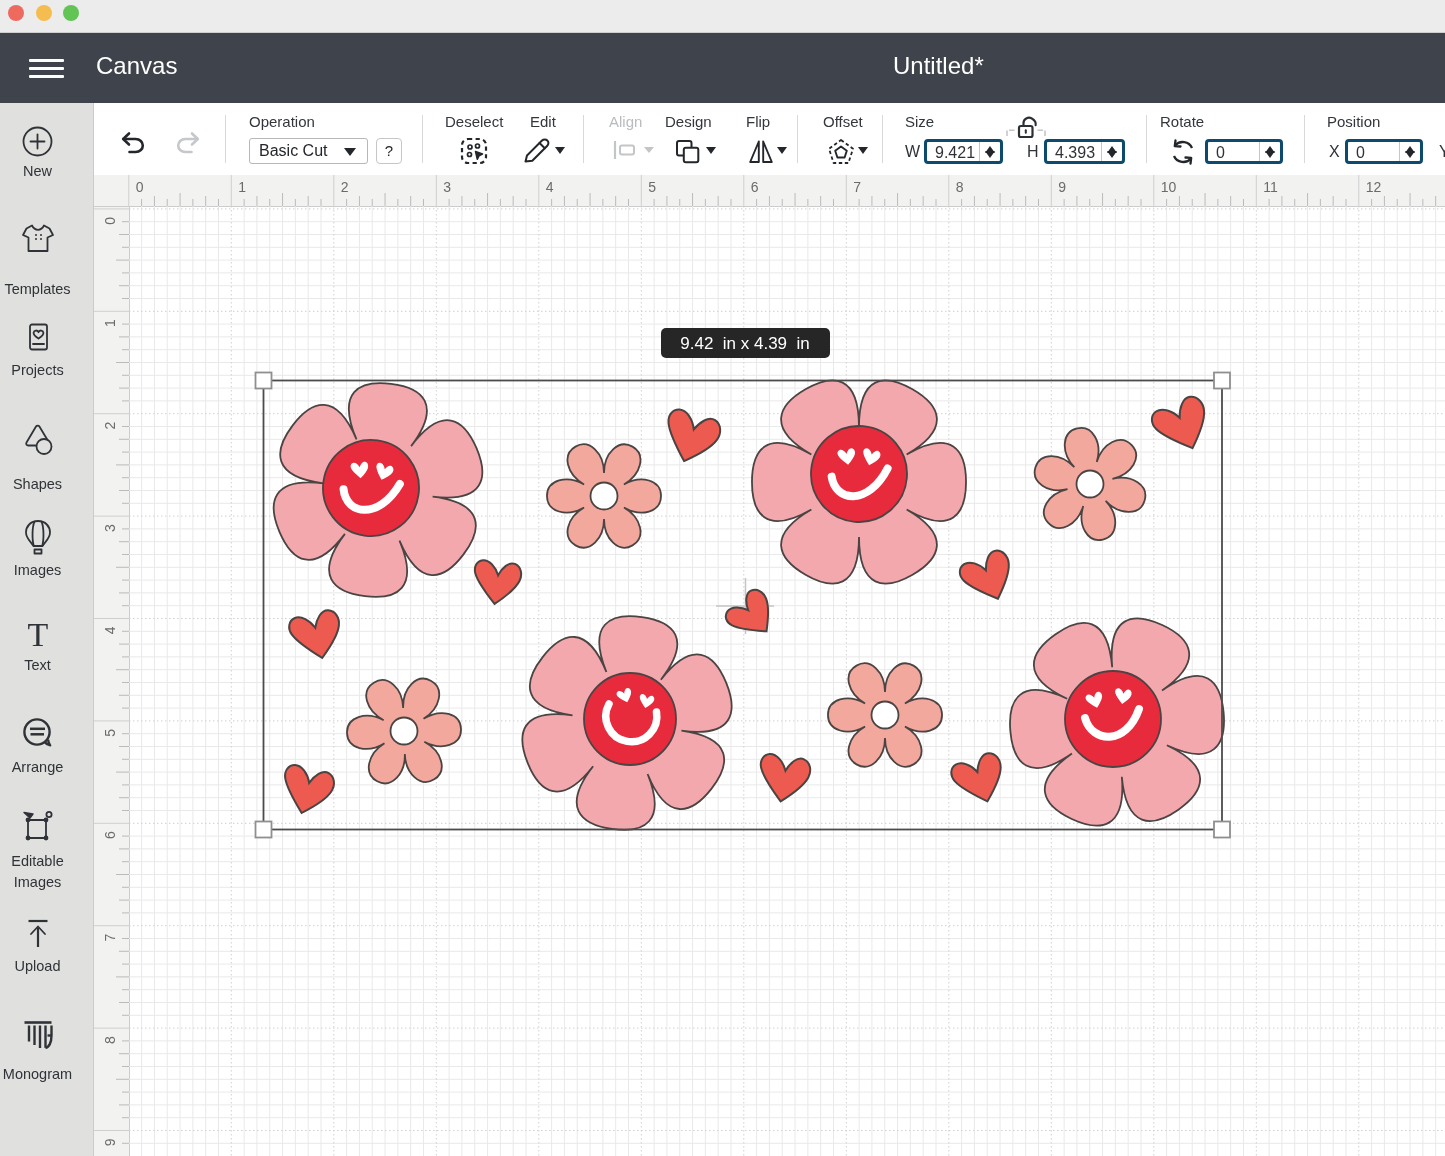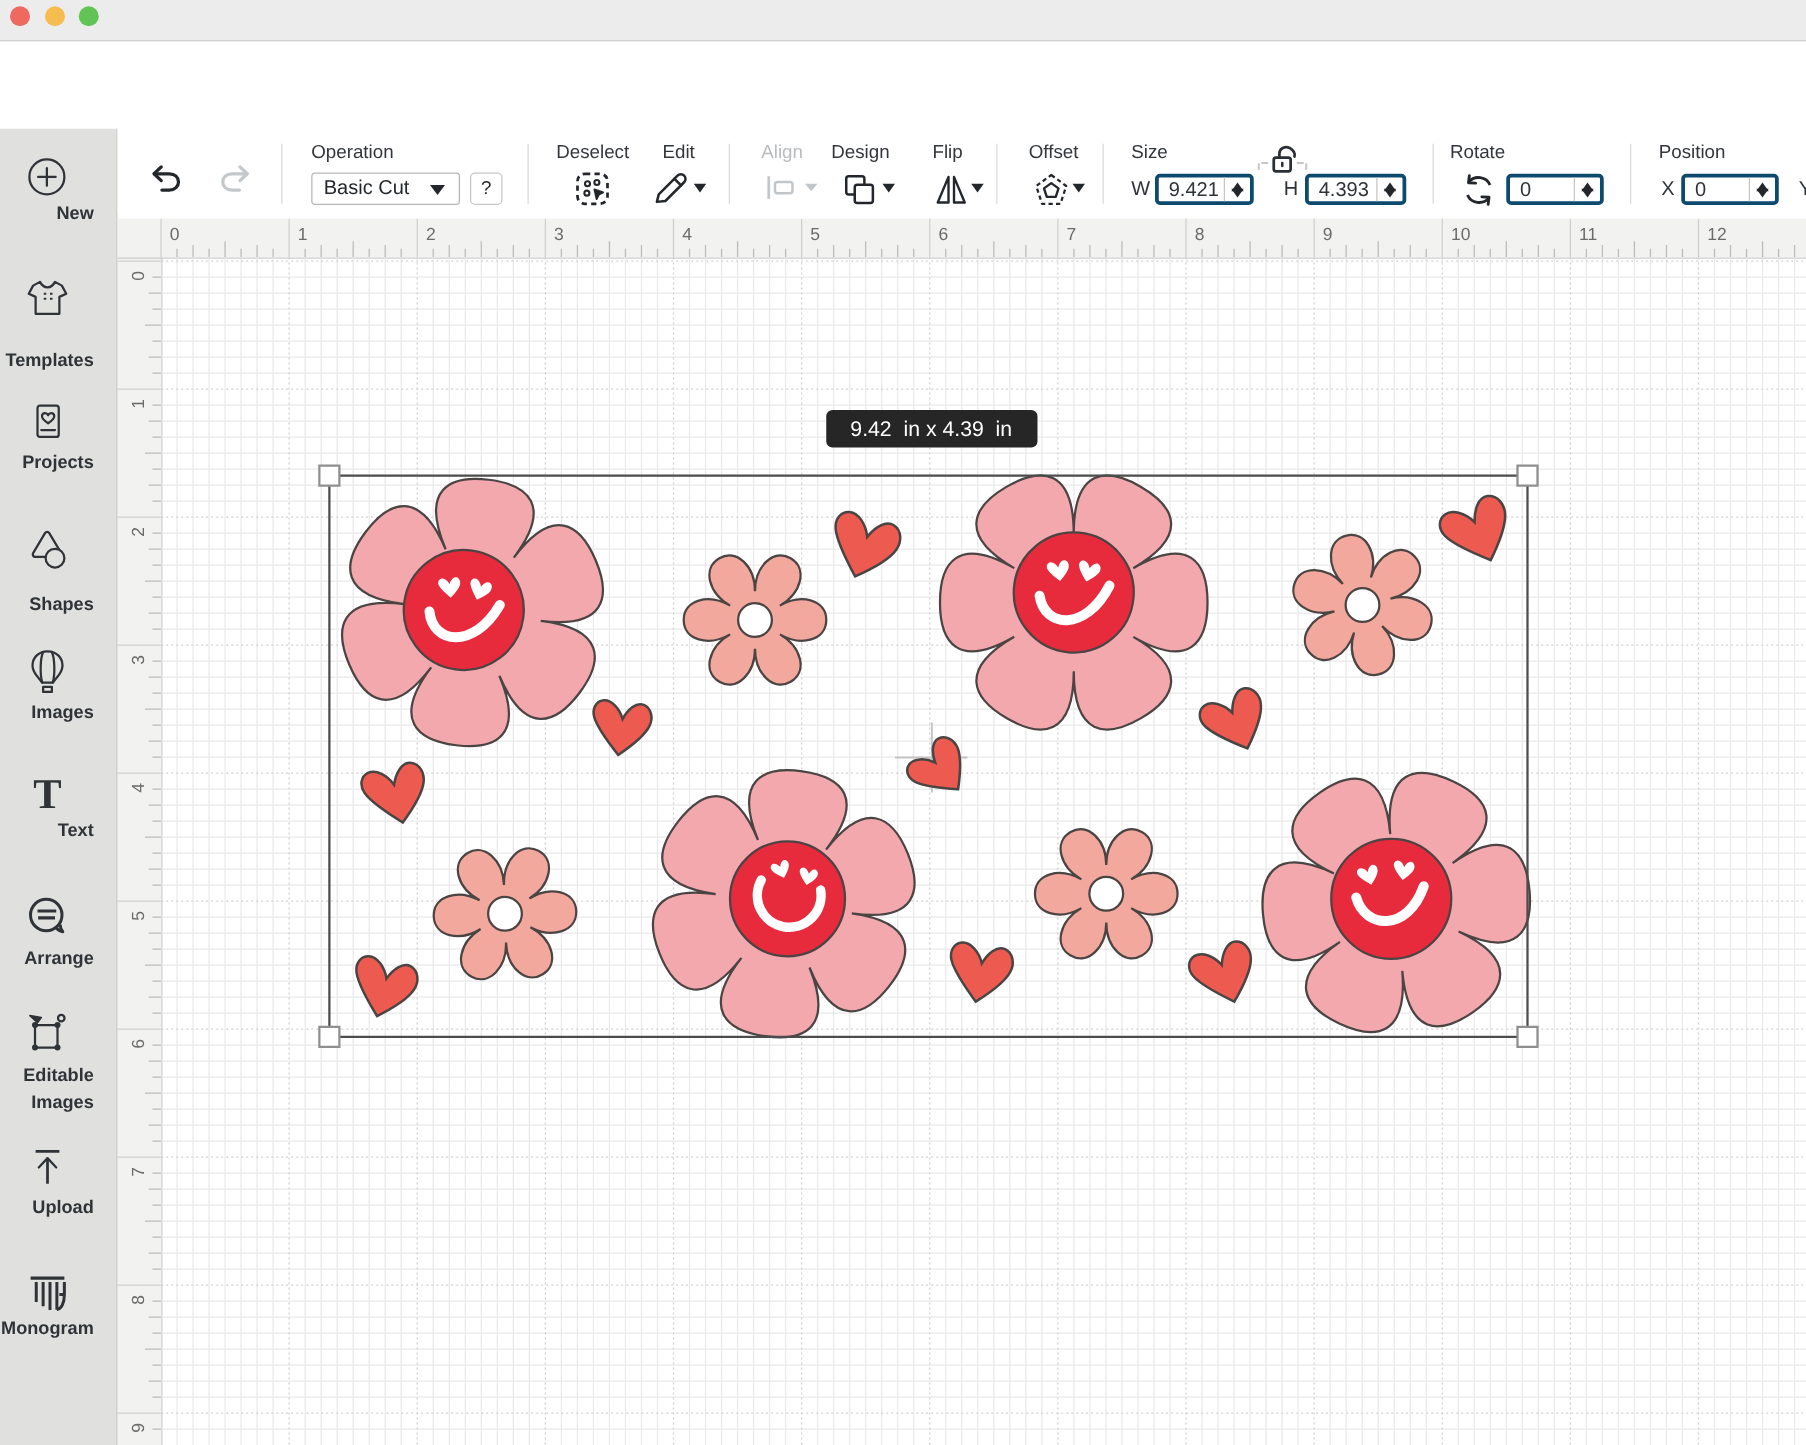--- a/index.html
+++ b/index.html
@@ -22,21 +22,21 @@
     background:#3f434b; }
   #burger { position:absolute; left:29px; top:26px; width:35px; height:20px; }
   #burger div { position:absolute; left:0; width:35px; height:2.6px; background:#fff; border-radius:1px;}
   #burger .b1 { top:0; } #burger .b2 { top:8.2px; } #burger .b3 { top:16.4px; }
   #hdr-canvas { position:absolute; left:96px; top:19px; font-size:24px; color:#fff; }
   #hdr-untitled { position:absolute; left:893px; top:19px; font-size:24px; color:#fff; }
 
   
   #sidebar { position:absolute; left:0; top:103px; width:94px; height:1053px;
     background:#e0e0de; border-right:1px solid #cbcbc9; }
-  .sbitem { position:absolute; left:0; width:75px; text-align:right; color:#2f3338;font-weight:bold; }
+  .sbitem { position:absolute; left:0; width:75px; text-align:center; color:#2f3338; }
   .sbitem svg { display:block; margin:0 auto; }
   .sblabel { font-size:14.5px; color:#2f3338; margin-top:4px; }
 
   
   #toolbar { position:absolute; left:94px; top:103px; width:1351px; height:67px;
     background:#fff; }
   .tblabel { position:absolute; top:10px; font-size:15px; color:#33373c; }
   .tbsep { position:absolute; top:12px; height:48px; width:1px; background:#d9d9d9; }
   .numinput { position:absolute; top:36px; height:25px; background:#fff;
     border:3px solid #0c4a6e; border-radius:4px; font-size:16px; color:#2f3338; }
@@ -55,20 +55,29 @@
   #canvassvg { position:absolute; left:94px; top:170px; }
 </style>
 </head>
 <body>
 <div id="app">
   <div id="titlebar">
     <div class="light t1"></div>
       <div class="light t2"></div>
       <div class="light t3"></div>
   </div>
+  <div id="header">
+    <div id="burger">
+        <div class="b1"></div>
+        <div class="b2"></div>
+        <div class="b3"></div>
+      </div>
+    <div id="hdr-canvas">Canvas</div>
+    <div id="hdr-untitled">Untitled*</div>
+  </div>
   <div id="sidebar">
     <div class="sbitem" style="top:23px;">
         <svg width="31" height="31" viewBox="0 0 31 31">
           <circle cx="15.5" cy="15.5" r="14" fill="none" stroke="#2f3338" stroke-width="1.8" stroke-linecap="round" stroke-linejoin="round"></circle>
           <line x1="15.5" y1="8.5" x2="15.5" y2="22.5" fill="none" stroke="#2f3338" stroke-width="1.8" stroke-linecap="round" stroke-linejoin="round"></line>
           <line x1="8.5" y1="15.5" x2="22.5" y2="15.5" fill="none" stroke="#2f3338" stroke-width="1.8" stroke-linecap="round" stroke-linejoin="round"></line>
         </svg>
         <div class="sblabel" style="margin-top:6px;">New</div>
       </div>
     <div class="sbitem" style="top:119px;">
@@ -140,21 +149,21 @@
     <div class="sbitem" style="top:916px;">
         <svg width="34" height="32" viewBox="0 0 34 32">
           <path d="M3.5,3.5 H30.5" fill="none" stroke="#2f3338" stroke-width="2.6"></path>
           <path d="M8,6.5 V22.5" fill="none" stroke="#2f3338" stroke-width="2.4"></path>
           <path d="M13.5,6.5 V26" fill="none" stroke="#2f3338" stroke-width="2.4"></path>
           <path d="M19,6.5 V29" fill="none" stroke="#2f3338" stroke-width="2.4"></path>
           <path d="M24.5,6.5 V28.8" fill="none" stroke="#2f3338" stroke-width="2.4"></path>
           <path d="M30.5,6.5 V16.5 C30.5,23.5 28,28.4 24.5,28.7" fill="none" stroke="#2f3338" stroke-width="2.4"></path>
           <path d="M26.5,16.5 H30.5" fill="none" stroke="#2f3338" stroke-width="2.4"></path>
         </svg>
-        <div class="sblabel" style="margin-top:4px;">Monogram</div>
+        <div class="sblabel" style="margin-top:15px;">Monogram</div>
       </div>
 </div>
   <div id="toolbar">
       <svg style="position:absolute;left:27px;top:28px;" width="25" height="23" viewBox="0 0 25 23">
         <path d="M2.5,8 H14.5 C19,8 21.8,11 21.8,14.5 C21.8,18 19,21 14.5,21 H8.5" fill="none" stroke="#23272b" stroke-width="2.6" stroke-linecap="round"></path>
         <path d="M8,2.5 L2.2,8 L8,13.5" fill="none" stroke="#23272b" stroke-width="2.6" stroke-linecap="round" stroke-linejoin="round"></path>
       </svg>
 <svg style="position:absolute;left:81px;top:28px;" width="25" height="23" viewBox="0 0 25 23">
         <path d="M22.5,8 H10.5 C6,8 3.2,11 3.2,14.5 C3.2,18 6,21 10.5,21 H16.5" fill="none" stroke="#c5c8cb" stroke-width="2.6" stroke-linecap="round"></path>
         <path d="M17,2.5 L22.8,8 L17,13.5" fill="none" stroke="#c5c8cb" stroke-width="2.6" stroke-linecap="round" stroke-linejoin="round"></path>

